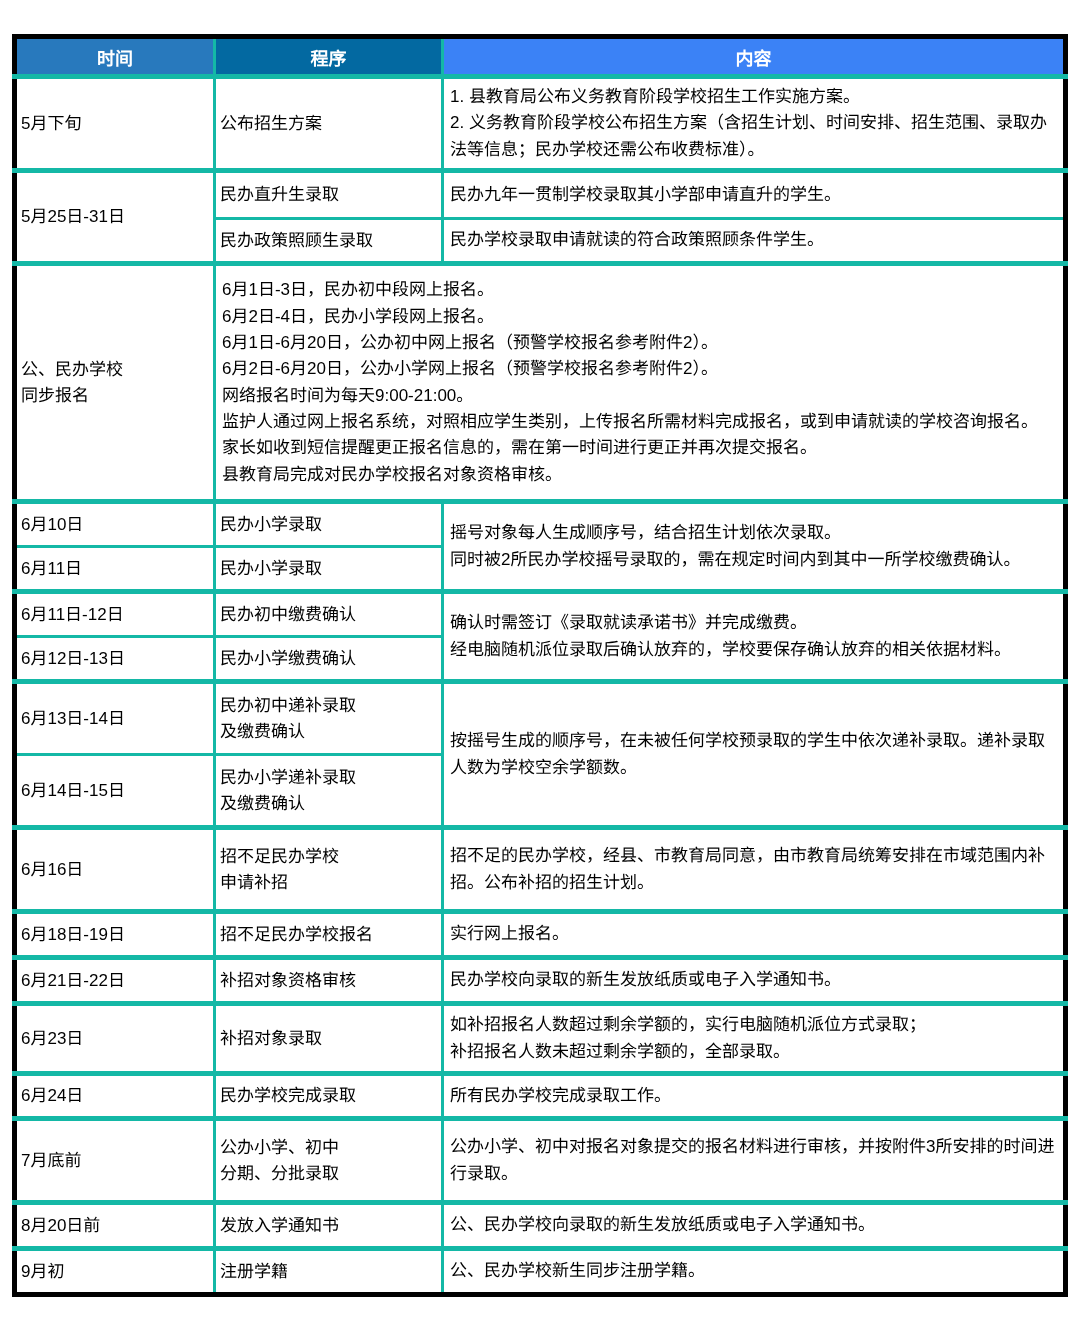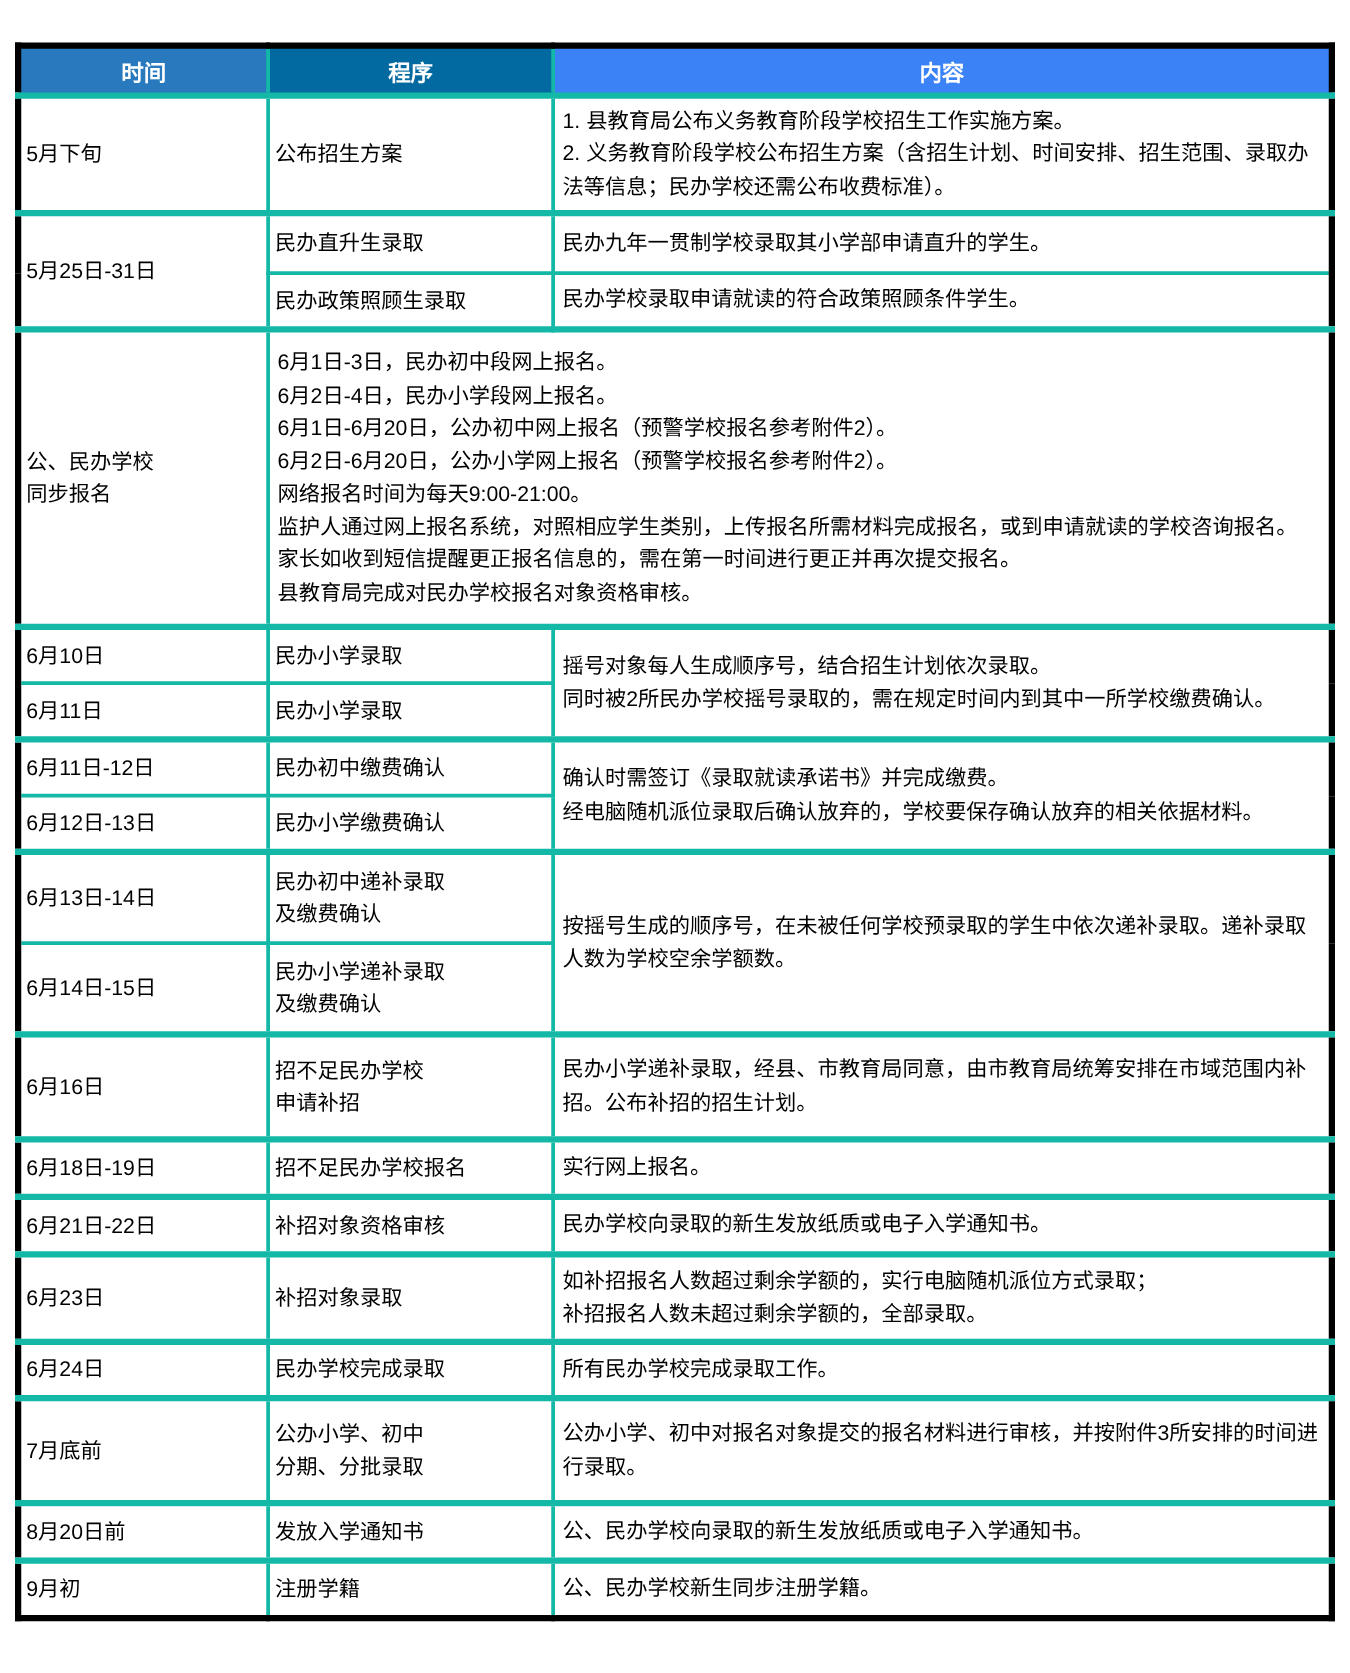--- a/index.html
+++ b/index.html
@@ -158,21 +158,21 @@
       <tr class="h73">
         <td class="time">6月14日-15日</td>
         <td class="proc">民办小学递补录取
 及缴费确认</td>
       </tr>
 
       <tr class="g h84">
         <td class="time">6月16日</td>
         <td class="proc">招不足民办学校
 申请补招</td>
-        <td class="content">民办小学递补录取，经县、市教育局同意，由市教育局统筹安排在市域范围内补招。公布补招的招生计划。</td>
+        <td class="content">招不足的民办学校，经县、市教育局同意，由市教育局统筹安排在市域范围内补招。公布补招的招生计划。</td>
       </tr>
 
       <tr class="g h46">
         <td class="time">6月18日-19日</td>
         <td class="proc">招不足民办学校报名</td>
         <td class="content">实行网上报名。</td>
       </tr>
 
       <tr class="g h46">
         <td class="time">6月21日-22日</td>

